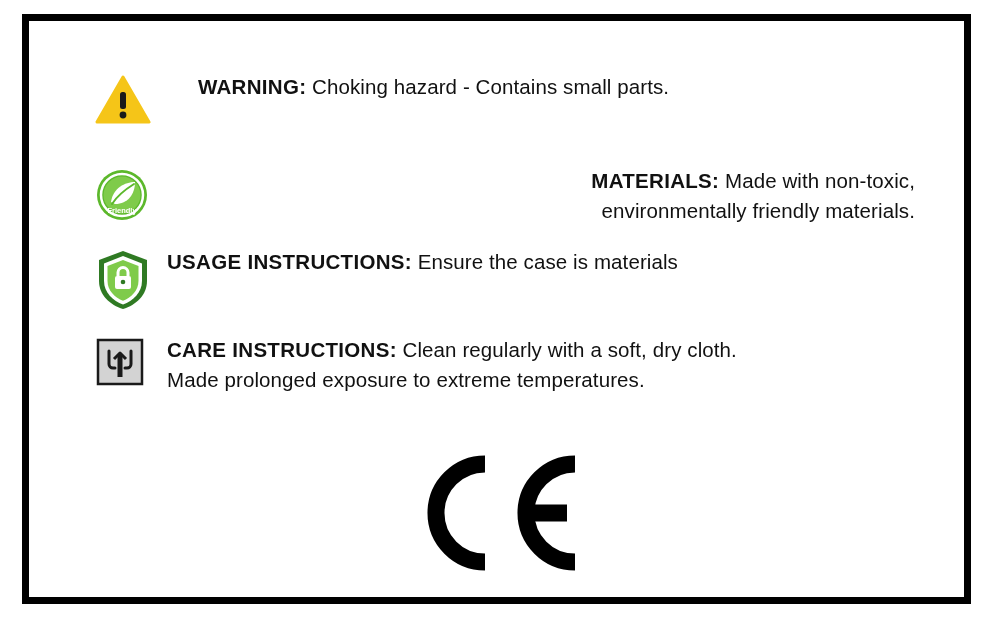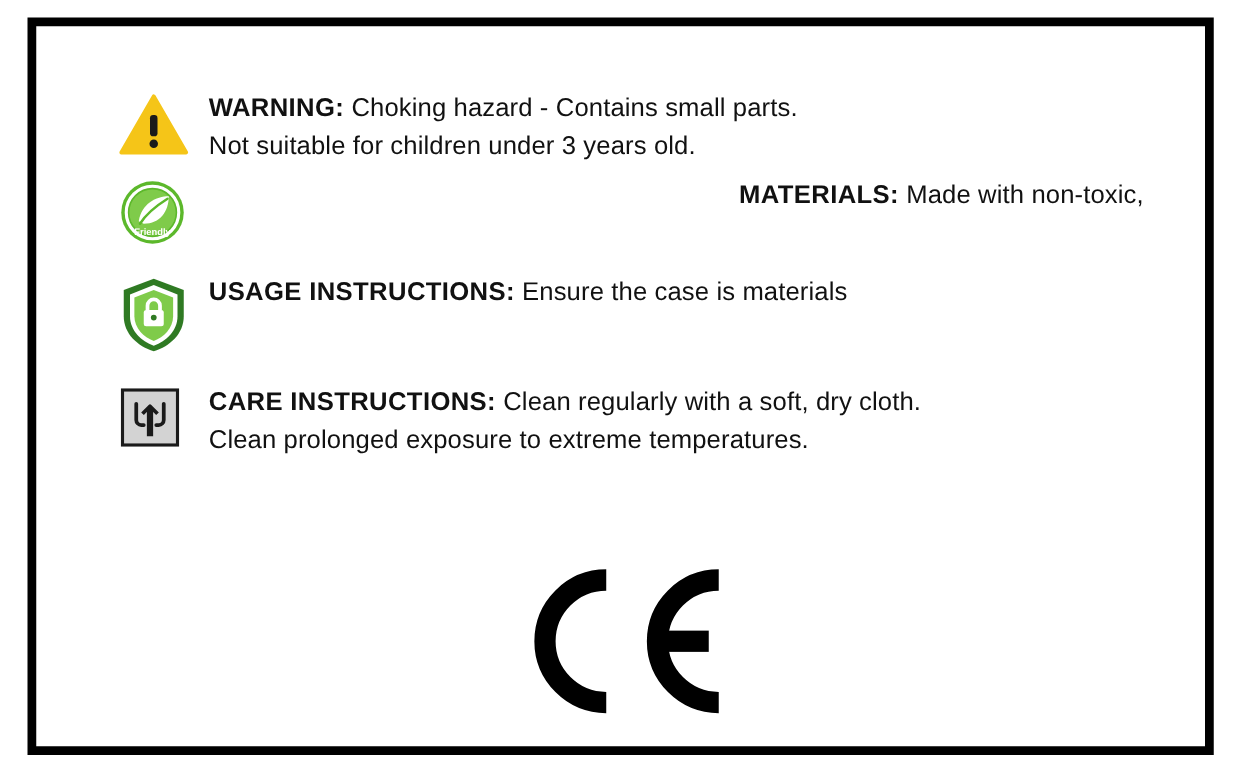--- a/index.html
+++ b/index.html
@@ -53,21 +53,21 @@
   }
   .text-cell b {
     font-weight: bold;
     letter-spacing: 0.3px;
   }
   .row-materials .text-cell {
     padding-left: 6px;
     text-align: right;
   }
   .row-materials { margin-bottom: 22px; }
-  .row-warning { margin-bottom: 10px; }
+  .row-warning { margin-bottom: 40px; gap: 31px; }
   .row-usage { margin-bottom: 24px; }
 
   .ce-wrap {
     position: absolute;
     left: 0;
     right: 0;
     top: 452px;
     display: flex;
     justify-content: center;
   }
@@ -94,38 +94,38 @@
       <div class="icon-cell">
         <svg width="56" height="52" viewBox="0 0 56 52" aria-hidden="true">
           <path d="M28 3 L54 48 L2 48 Z" fill="#F5C518" stroke="#F5C518" stroke-width="3" stroke-linejoin="round"></path>
           <rect x="25" y="18" width="6" height="17" rx="2.5" fill="#1a1a1a"></rect>
           <circle cx="28" cy="41" r="3.4" fill="#1a1a1a"></circle>
         </svg>
       </div>
       <div class="text-cell">
         <b>WARNING:</b>
         <span>Choking hazard - Contains small parts.</span><br>
-        <span>Not suitable for children under 3 years old.</span>
       </div>
     </div>
 
     <div class="row row-materials">
       <div class="icon-cell">
         <svg width="54" height="54" viewBox="0 0 54 54" aria-hidden="true">
           <circle cx="27" cy="27" r="25" fill="#5CB82B"></circle>
           <circle cx="27" cy="27" r="21" fill="none" stroke="#ffffff" stroke-width="2.5"></circle>
           <circle cx="27" cy="27" r="18.5" fill="#7FCB4A"></circle>
           <path d="M16 34 C18 20 30 14 40 14 C40 26 33 36 20 36 Z" fill="#ffffff"></path>
           <path d="M17 36 C22 28 31 21 39 16" stroke="#5CB82B" stroke-width="2" fill="none" stroke-linecap="round"></path>
           <text x="27" y="45" font-family="Liberation Sans, sans-serif" font-size="7.5" font-weight="bold" fill="#ffffff" text-anchor="middle">Friendly</text>
         </svg>
       </div>
       <div class="text-cell">
         <b>MATERIALS:</b>
         <span>Made with non-toxic,</span><br>
+        <span>environmentally friendly materials.</span>
       </div>
     </div>
 
     <div class="row row-usage">
       <div class="icon-cell">
         <svg width="56" height="62" viewBox="0 0 56 62" aria-hidden="true">
           <path d="M28 2 L52 11 V32 C52 46 41 56 28 60 C15 56 4 46 4 32 V11 Z" fill="#2F7A23"></path>
           <path d="M28 7 L47 14.5 V32 C47 43.5 38 52 28 55.5 C18 52 9 43.5 9 32 V14.5 Z" fill="#ffffff"></path>
           <path d="M28 11 L43.5 17 V32 C43.5 41.5 36 48.8 28 51.8 C20 48.8 12.5 41.5 12.5 32 V17 Z" fill="#7FCB4A"></path>
           <rect x="20" y="27" width="16" height="13" rx="2" fill="#ffffff"></rect>
@@ -145,21 +145,21 @@
           <rect x="3" y="3" width="44" height="44" fill="#D3D3D3" stroke="#1a1a1a" stroke-width="2.5"></rect>
           <path d="M14 14 v13 a4 4 0 0 0 4 4 h2" fill="none" stroke="#1a1a1a" stroke-width="3" stroke-linecap="round"></path>
           <path d="M36 14 v13 a4 4 0 0 1 -4 4 h-2" fill="none" stroke="#1a1a1a" stroke-width="3" stroke-linecap="round"></path>
           <rect x="22.5" y="18" width="5" height="22" fill="#1a1a1a"></rect>
           <path d="M19 22 l6 -6 l6 6" fill="none" stroke="#1a1a1a" stroke-width="3" stroke-linejoin="round"></path>
         </svg>
       </div>
       <div class="text-cell">
         <b>CARE INSTRUCTIONS:</b>
         <span>Clean regularly with a soft, dry cloth.</span><br>
-        <span>Clean prolonged exposure to extreme temperatures.</span>
+        <span>Made prolonged exposure to extreme temperatures.</span>
       </div>
     </div>
 
   </div>
 
   <div class="ce-wrap">
     <svg class="ce-mark" width="180" height="122" viewBox="0 0 180 122" aria-hidden="true">
       <path d="M78 12 A49 49 0 1 0 78 110" fill="none" stroke="#000000" stroke-width="17"></path>
       <path d="M168 12 A49 49 0 1 0 168 110" fill="none" stroke="#000000" stroke-width="17"></path>
       <rect x="112" y="52.5" width="48" height="17" fill="#000000"></rect>

